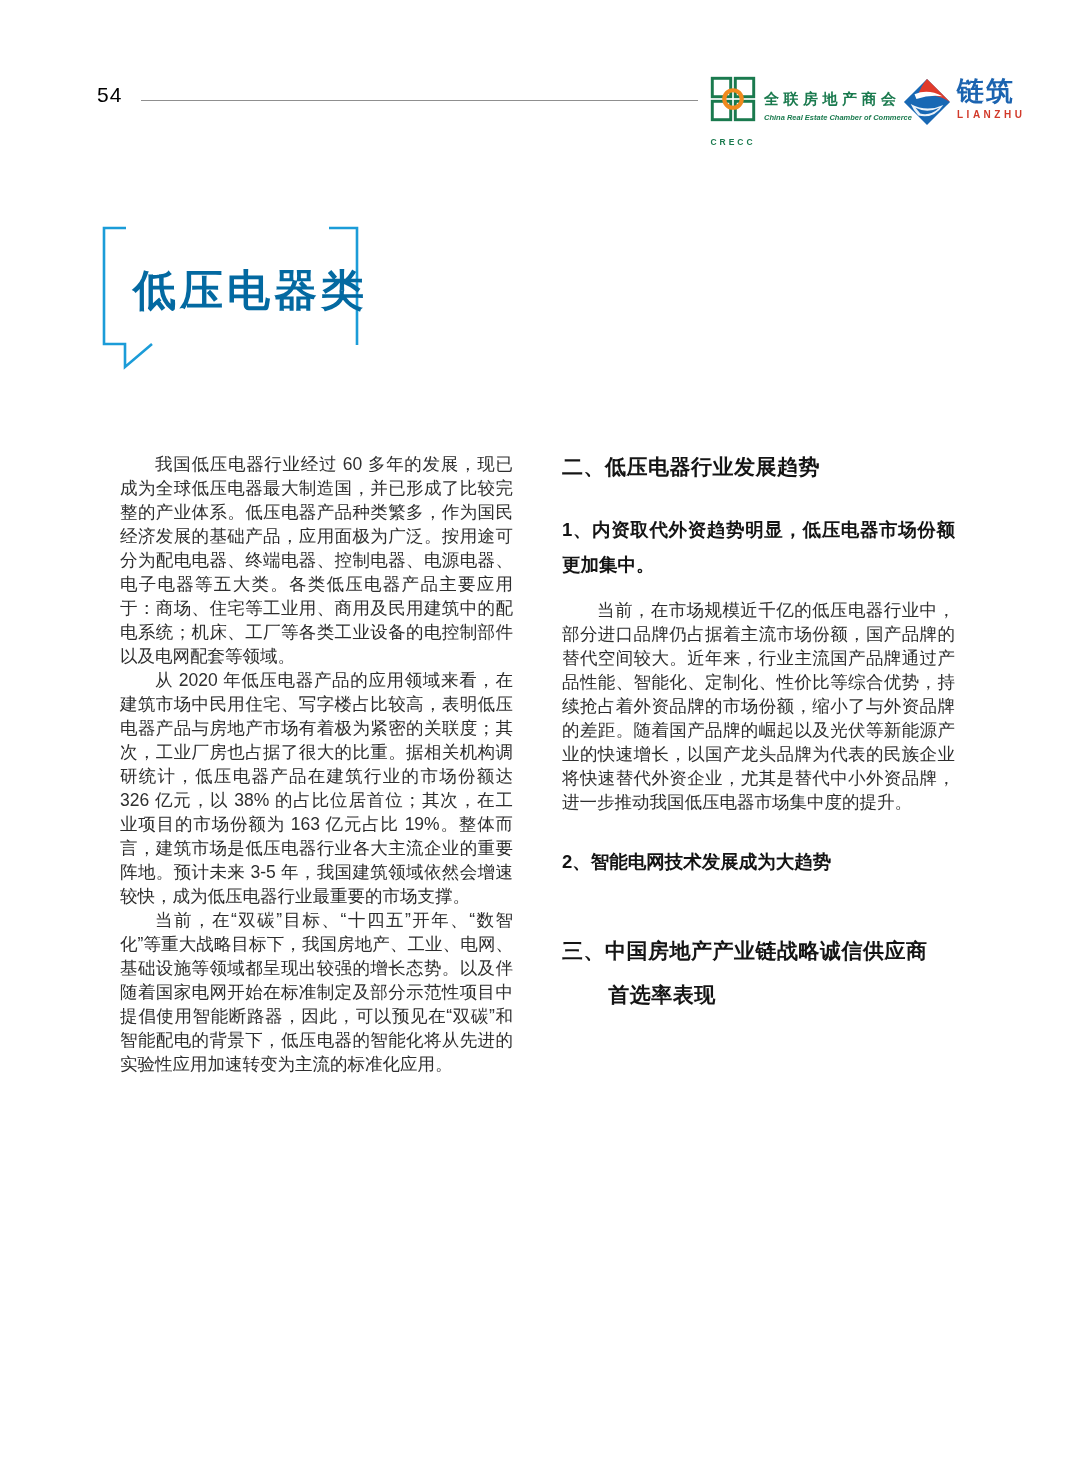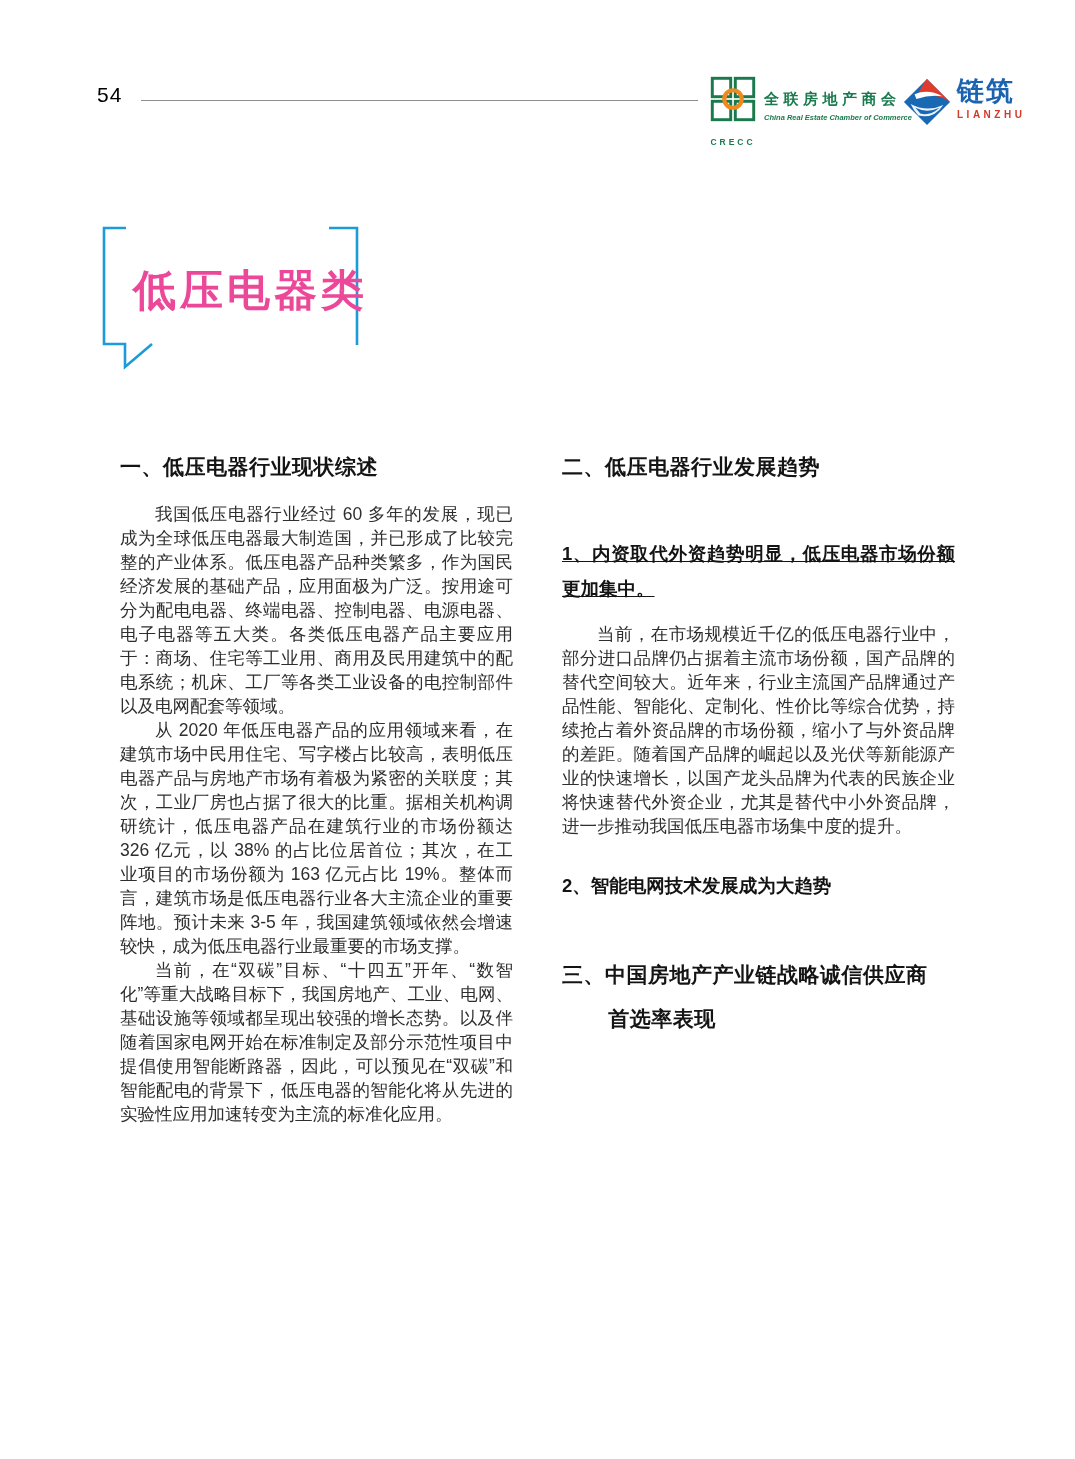--- a/index.html
+++ b/index.html
@@ -26,41 +26,41 @@
   .crecc-en { font-size:7.5px; font-weight:bold; color:#1a7a4e; margin-top:4px; white-space:nowrap;font-style:italic; }
   .crecc-abbr { font-size:8.5px; font-weight:bold; color:#1a7a4e; letter-spacing:3px; width:46px; text-align:center; margin-top:15px; }
   .lianzhu { position:absolute; left:903px; top:78px; display:flex; gap:6px; }
   .lianzhu-mark { width:48px; height:48px; }
   .lianzhu-cn { font-size:27px; font-weight:900; color:#1b63b0; letter-spacing:2px; line-height:1; }
   .lianzhu-en { font-size:10px; font-weight:bold; color:#d23a2a; letter-spacing:3.5px; margin-top:4px; }
   
   .title-brackets { position:absolute; left:100px; top:226px; width:262px; height:150px; }
   .page-title {
     position:absolute; left:133px; top:262px; width:200px;
-    font-size:43px; font-weight:900; color:#ec4899; letter-spacing:4px;
+    font-size:43px; font-weight:900; color:#0369a1; letter-spacing:4px;
     white-space:nowrap;
   }
   
   .col { position:absolute; top:452px; width:393px; }
   .col-left  { left:120px; }
   .col-right { left:562px; }
   .sec-heading {
     font-size:21px; font-weight:bold; color:#141414; letter-spacing:0.5px;
     line-height:30px;
   }
   .body-p {
     font-size:17.5px; line-height:24px; text-align:justify;
     text-indent:2em; color:#2e2e2e;
   }
   .col-left .sec-heading { margin-bottom:20px; }
   .sub-heading {
     font-size:18.5px; font-weight:bold; color:#141414;
     line-height:35px; text-align:justify;
   }
-  .sub-heading.first { margin-top:54px;text-decoration:underline; }
+  .sub-heading.first { margin-top:30px; }
   .col-right .body-p.p1 { margin-top:16px; }
   .sub-heading.second { margin-top:30px; }
   .col-right .body-p.p2 { margin-top:12px; }
   .sec-heading.third {
     margin-top:50px; line-height:44px;
     padding-left:2.2em; text-indent:-2.2em; text-align:left;
   }
 </style>
 </head>
 <body>
@@ -99,21 +99,20 @@
   </div>
 </div>
 
 <svg class="title-brackets" viewBox="0 0 262 150">
   <path d="M26 2 L4 2 L4 118 L25 118 L25 141 L52 118" fill="none" stroke="#1b9cd8" stroke-width="2.6"></path>
   <path d="M229 2 L257 2 L257 119" fill="none" stroke="#1b9cd8" stroke-width="2.6"></path>
 </svg>
 <div class="page-title">低压电器类</div>
 
 <div class="col col-left">
-  <div class="sec-heading">一、低压电器行业现状综述</div>
   <p class="body-p">我国低压电器行业经过 60 多年的发展，现已成为全球低压电器最大制造国，并已形成了比较完整的产业体系。低压电器产品种类繁多，作为国民经济发展的基础产品，应用面极为广泛。按用途可分为配电电器、终端电器、控制电器、电源电器、电子电器等五大类。各类低压电器产品主要应用于：商场、住宅等工业用、商用及民用建筑中的配电系统；机床、工厂等各类工业设备的电控制部件以及电网配套等领域。</p>
   <p class="body-p">从 2020 年低压电器产品的应用领域来看，在建筑市场中民用住宅、写字楼占比较高，表明低压电器产品与房地产市场有着极为紧密的关联度；其次，工业厂房也占据了很大的比重。据相关机构调研统计，低压电器产品在建筑行业的市场份额达 326 亿元，以 38% 的占比位居首位；其次，在工业项目的市场份额为 163 亿元占比 19%。整体而言，建筑市场是低压电器行业各大主流企业的重要阵地。预计未来 3-5 年，我国建筑领域依然会增速较快，成为低压电器行业最重要的市场支撑。</p>
   <p class="body-p">当前，在“双碳”目标、“十四五”开年、“数智化”等重大战略目标下，我国房地产、工业、电网、基础设施等领域都呈现出较强的增长态势。以及伴随着国家电网开始在标准制定及部分示范性项目中提倡使用智能断路器，因此，可以预见在“双碳”和智能配电的背景下，低压电器的智能化将从先进的实验性应用加速转变为主流的标准化应用。</p>
 </div>
 
 <div class="col col-right">
   <div class="sec-heading">二、低压电器行业发展趋势</div>
   <div class="sub-heading first">1、内资取代外资趋势明显，低压电器市场份额更加集中。</div>
   <p class="body-p p1">当前，在市场规模近千亿的低压电器行业中，部分进口品牌仍占据着主流市场份额，国产品牌的替代空间较大。近年来，行业主流国产品牌通过产品性能、智能化、定制化、性价比等综合优势，持续抢占着外资品牌的市场份额，缩小了与外资品牌的差距。随着国产品牌的崛起以及光伏等新能源产业的快速增长，以国产龙头品牌为代表的民族企业将快速替代外资企业，尤其是替代中小外资品牌，进一步推动我国低压电器市场集中度的提升。</p>
   <div class="sub-heading second">2、智能电网技术发展成为大趋势</div>

